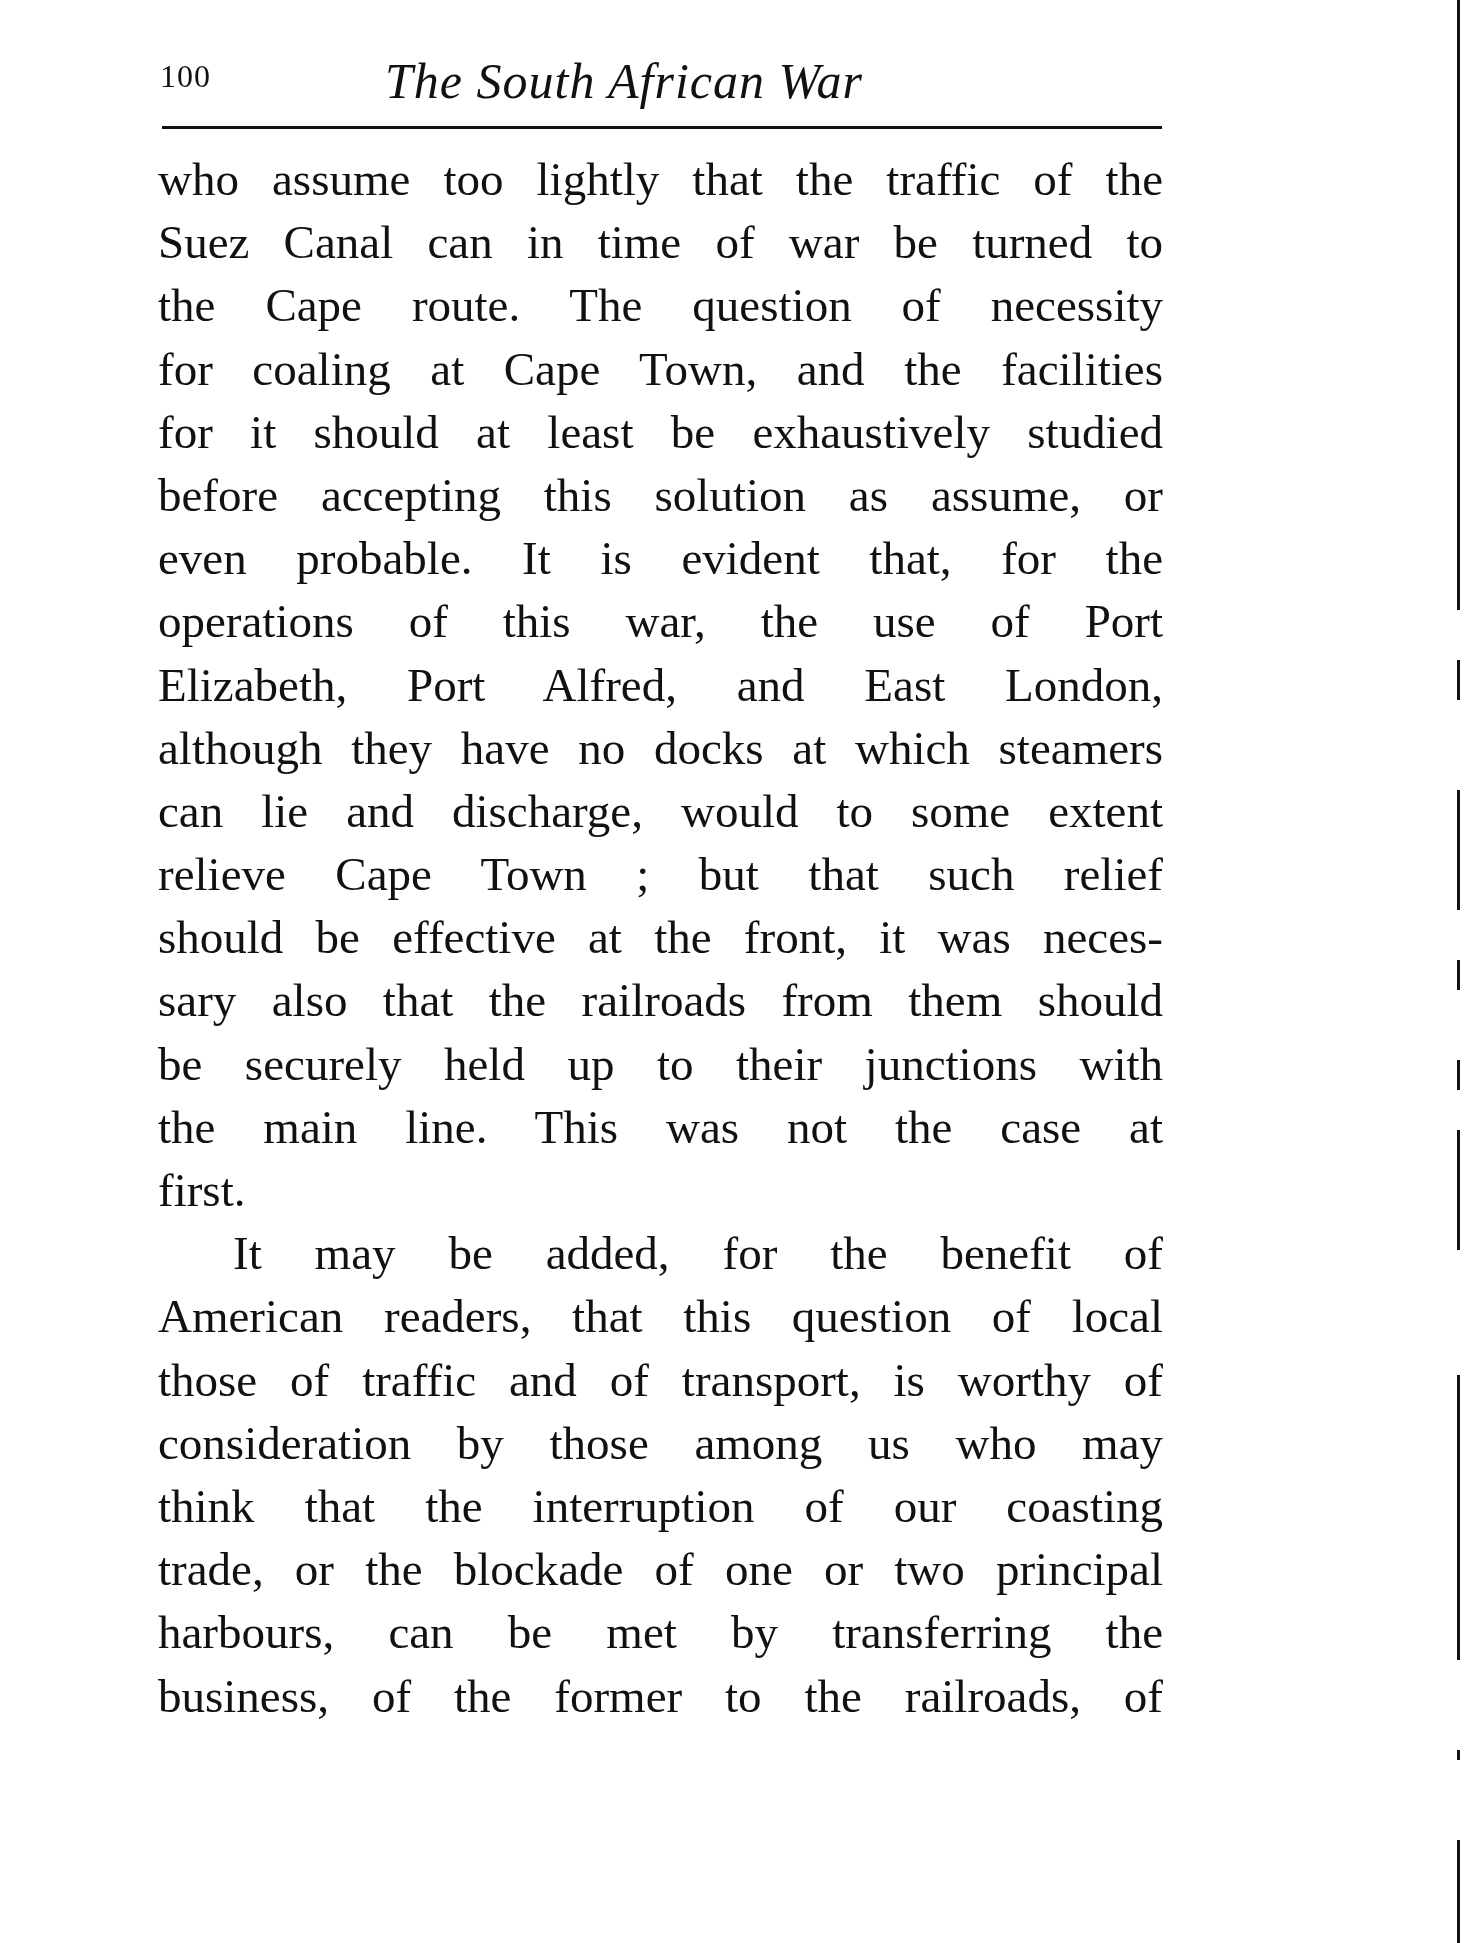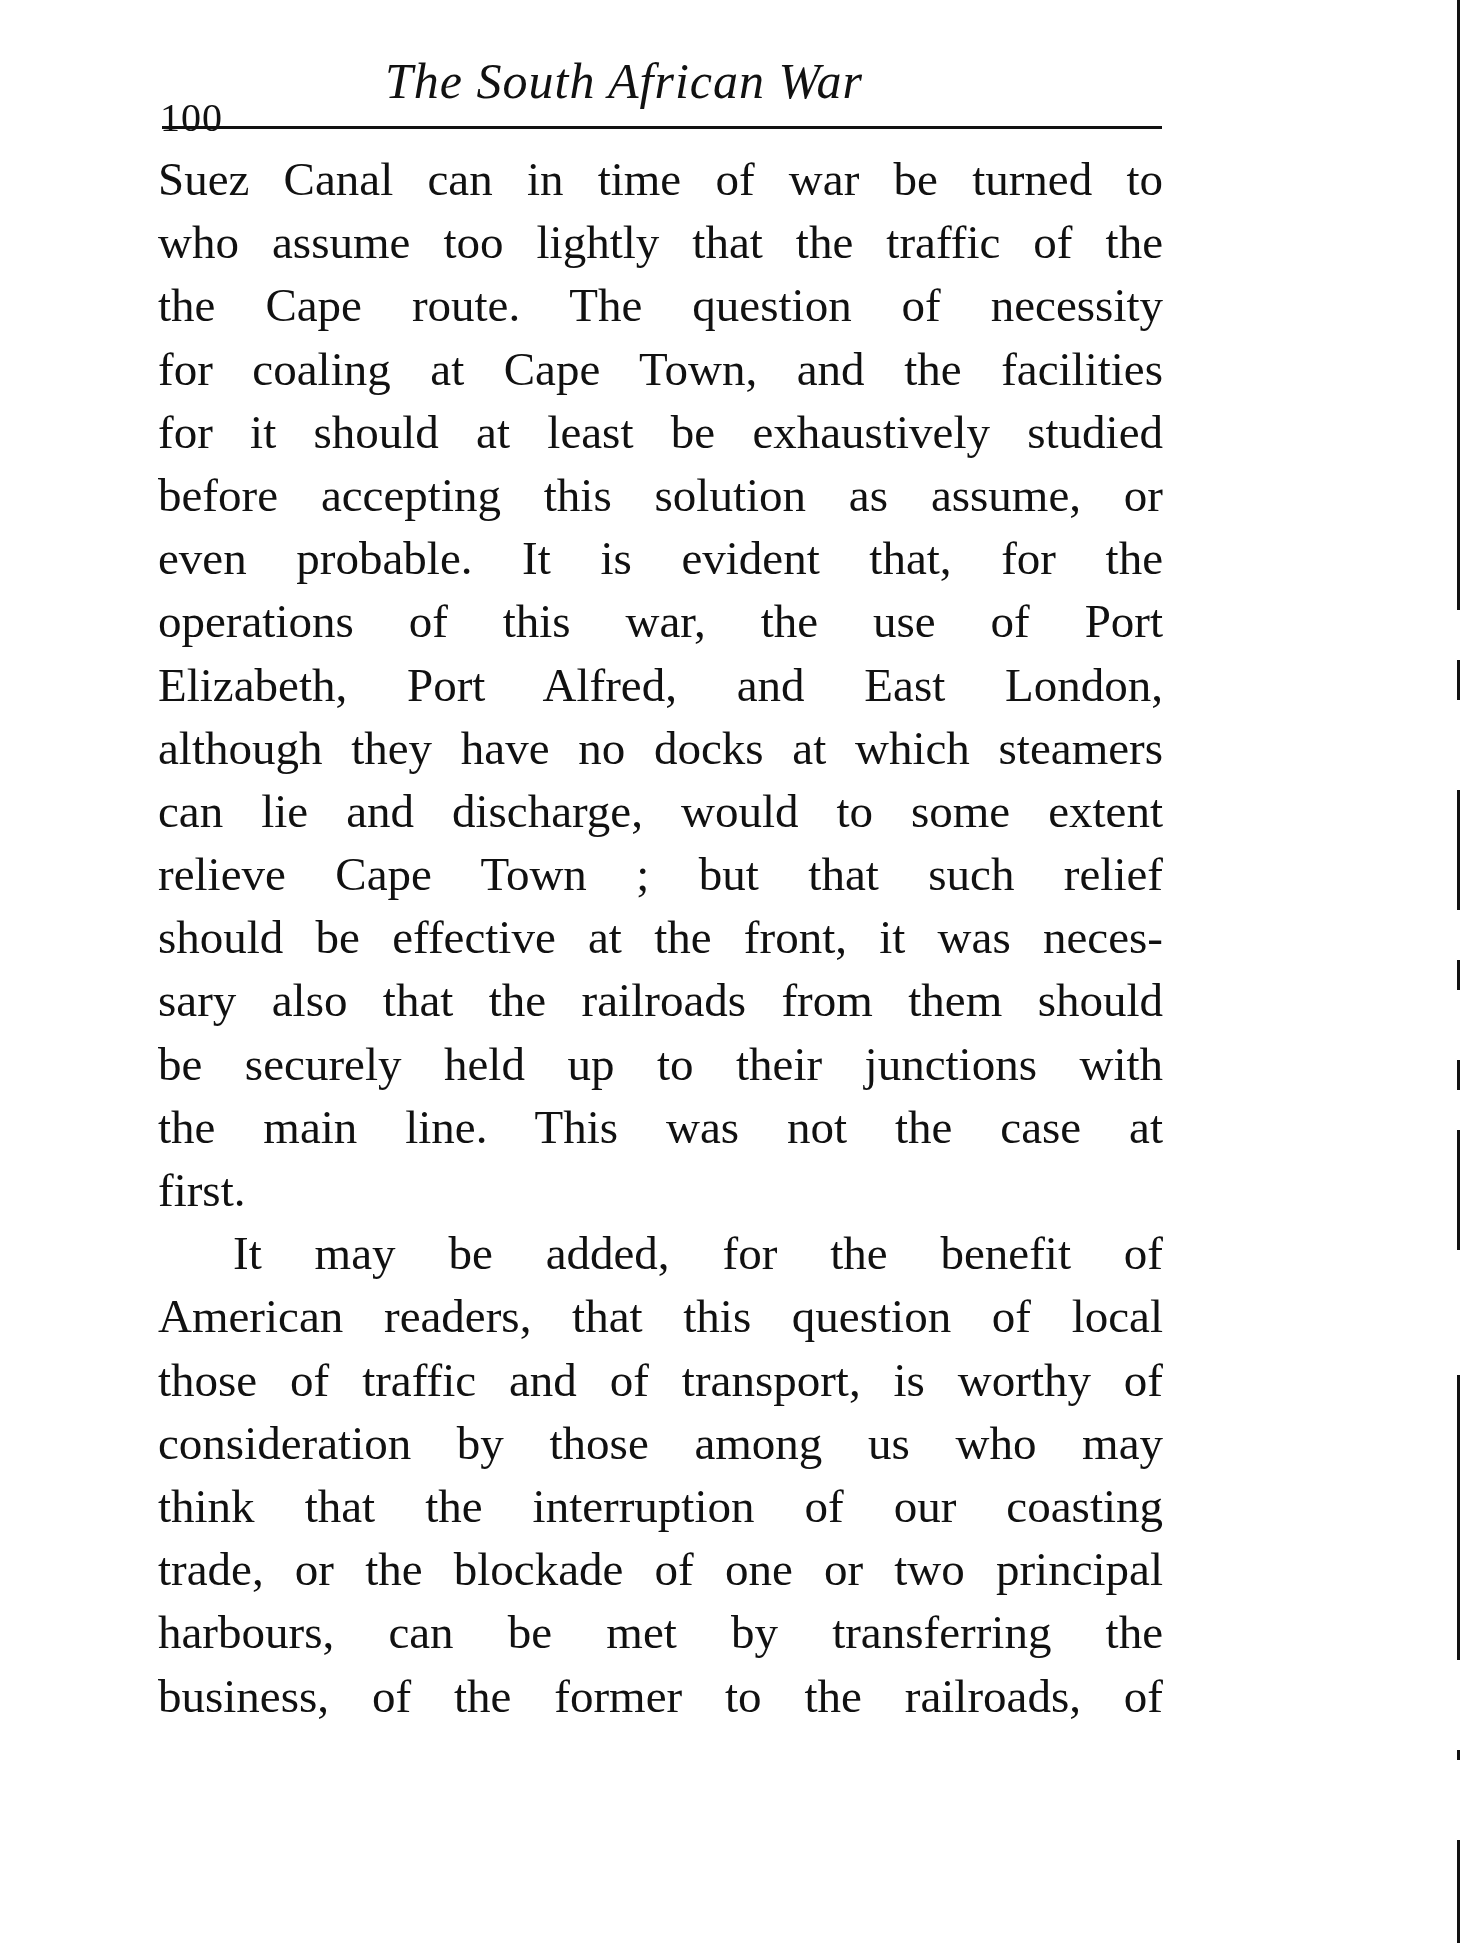--- a/index.html
+++ b/index.html
@@ -1,20 +1,20 @@
 <!DOCTYPE html>
 <html><head>
 <meta charset="utf-8">
 <style>
   html, body { margin: 0; padding: 0; background: #ffffff; }
   body { width: 1469px; height: 1943px; position: relative; overflow: hidden;
          font-family: "Liberation Serif", "DejaVu Serif", serif; color: #111; }
   .page { position: absolute; left: 0; top: 0; width: 1469px; height: 1943px; }
   .running-head { position: absolute; top: 52px; left: 160px; width: 1003px; height: 60px; }
-  .page-number { position: absolute; left: 0; top: 6px; font-size: 40px; letter-spacing: 1px; margin-top: 36px; }
+  .page-number { position: absolute; left: 0; top: 6px; font-size: 32px; letter-spacing: 1px; }
   .running-title { position: absolute; left: 225px; top: 0; font-size: 50px; font-style: italic; letter-spacing: 1px; }
   .rule { position: absolute; top: 126px; left: 162px; width: 1000px; height: 0; border-top: 3px solid #111; }
   .body-text { position: absolute; top: 148px; left: 158px; width: 1005px; font-size: 47px; line-height: 63.2px; }
   .line { display: block; white-space: nowrap; text-align: justify; text-align-last: justify; height: 63.2px; }
   .line.last { text-align-last: left; }
   .line.indent { padding-left: 75px; }
   .scan-edge { position: absolute; left: 1457px; top: 0; width: 3px; height: 1943px; }
   .scan-seg { position: absolute; left: 0; width: 3px; background: #111; }
 </style>
 </head>
@@ -22,22 +22,22 @@
 
 <div class="page">
   <div class="running-head">
     <span class="page-number">100</span>
     <span class="running-title">The South African War</span>
   </div>
   <div class="rule"></div>
 
   <div class="body-text">
     <div>
+      <span class="line">who assume too lightly that the traffic of the</span>
       <span class="line">Suez Canal can in time of war be turned to</span>
-      <span class="line">who assume too lightly that the traffic of the</span>
       <span class="line">the Cape route.  The question of necessity</span>
       <span class="line">for coaling at Cape Town, and the facilities</span>
       <span class="line">for it should at least be exhaustively studied</span>
       <span class="line">before accepting this solution as assume, or</span>
       <span class="line">even probable.  It is evident that, for the</span>
       <span class="line">operations of this war, the use of Port</span>
       <span class="line">Elizabeth, Port Alfred, and East London,</span>
       <span class="line">although they have no docks at which steamers</span>
       <span class="line">can lie and discharge, would to some extent</span>
       <span class="line">relieve Cape Town ; but that such relief</span>

